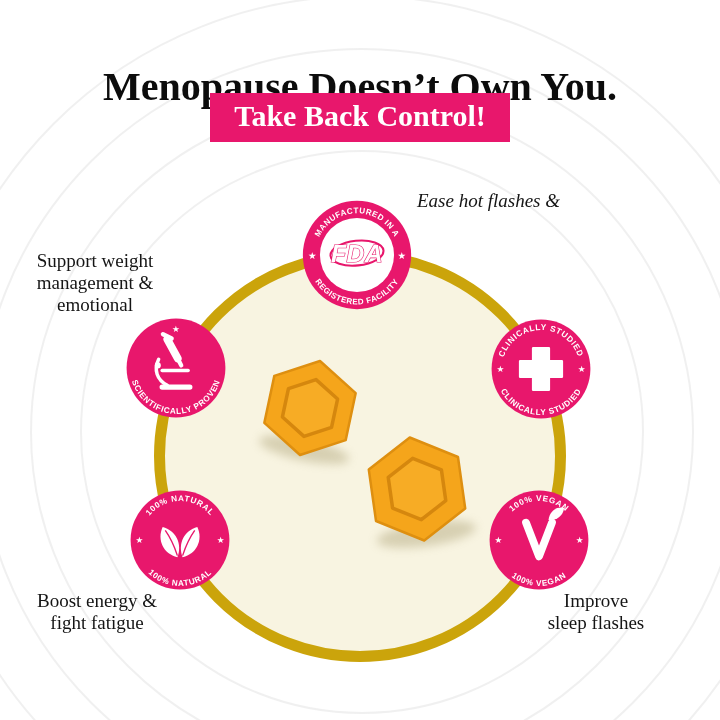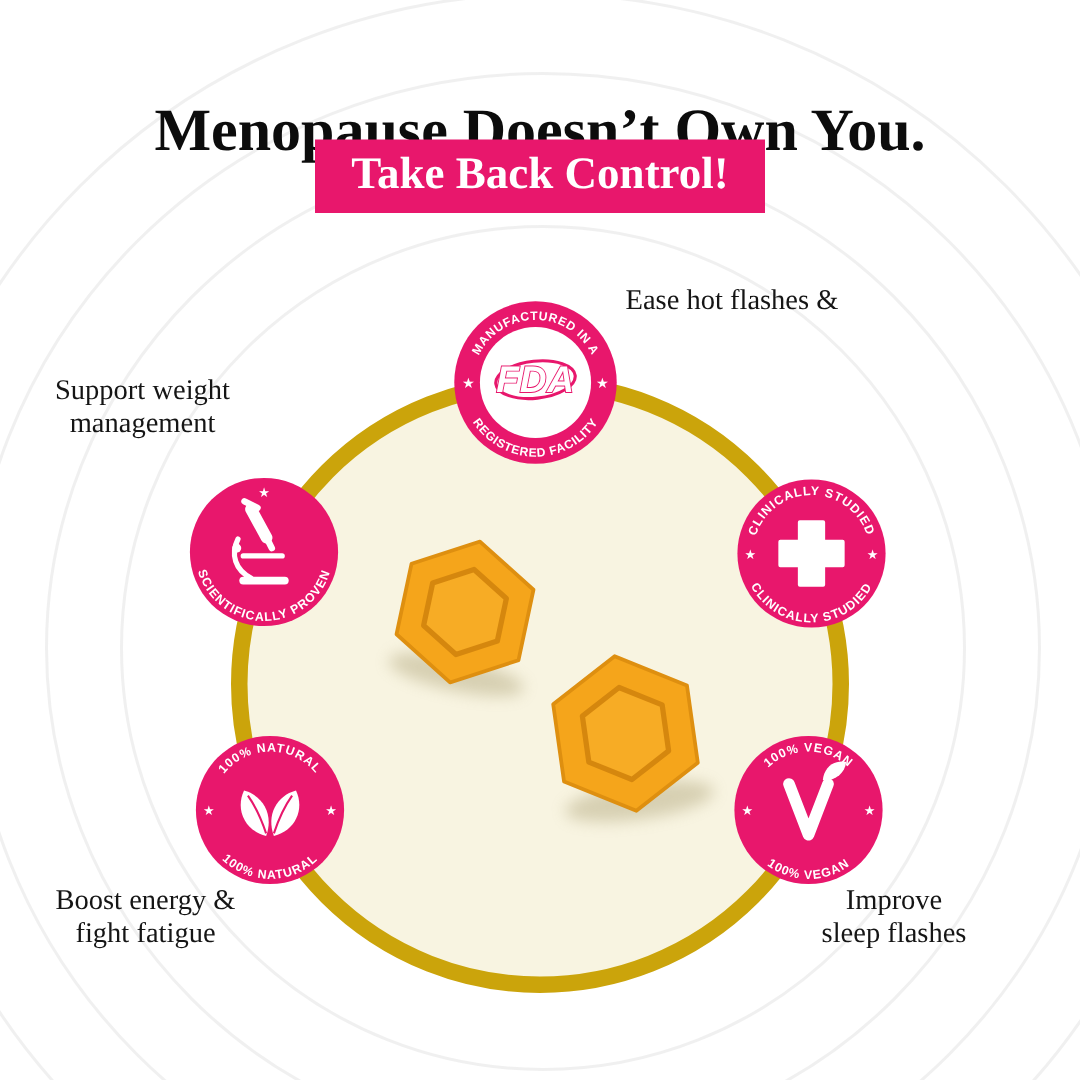--- a/index.html
+++ b/index.html
@@ -19,21 +19,21 @@
   .badge.fda{left:300px;top:198px;width:114px;height:114px;}
   .badge.ms{left:124px;top:316px;width:104px;height:104px;}
   .badge.cs{left:489px;top:317px;width:104px;height:104px;}
   .badge.nat{left:128px;top:488px;width:104px;height:104px;}
   .badge.veg{left:487px;top:488px;width:104px;height:104px;}
   .arc{font-family:"Liberation Sans",sans-serif;font-weight:700;font-size:9.5px;letter-spacing:.8px;fill:#fff;}
   .arc-sm{font-family:"Liberation Sans",sans-serif;font-weight:700;font-size:8.5px;letter-spacing:.5px;fill:#fff;}
   .star{font-family:"DejaVu Sans",sans-serif;font-size:10px;fill:#fff;}
   .fda-letters{font-family:"Liberation Sans",sans-serif;font-style:italic;font-weight:700;font-size:26px;fill:#fff;stroke:#E8176C;stroke-width:1.3;paint-order:stroke;letter-spacing:.5px;}
   .callout{position:absolute;font-size:19px;line-height:22px;color:#151515;text-align:center;}
-  .callout.left-align{text-align:left;}
+  .callout.left-align{text-align:left;font-style:italic;}
   .callout.centered{transform:translateX(-50%);white-space:nowrap;}
 </style>
 </head>
 <body>
 
 <div class="canvas">
 
   <div class="ring r1"></div>
   <div class="ring r2"></div>
   <div class="ring r3"></div>
@@ -153,21 +153,22 @@
       <path fill="#fff" d="M71,37 C72,27 80,21 89,23 C88,32 80,38 71,37 Z"></path>
     </g>
   </svg>
 
   <div class="callout left-align" style="left:417px;top:190px;">
     <div>Ease hot flashes &amp;</div>
   </div>
 
   <div class="callout centered" style="left:95px;top:250px;">
     <div>Support weight</div>
-    <div>management</div>
+    <div>management &amp;</div>
+    <div>emotional</div>
   </div>
 
 
   <div class="callout centered" style="left:97px;top:590px;">
     <div>Boost energy &amp;</div>
     <div>fight fatigue</div>
   </div>
 
   <div class="callout centered" style="left:596px;top:590px;">
     <div>Improve</div>

